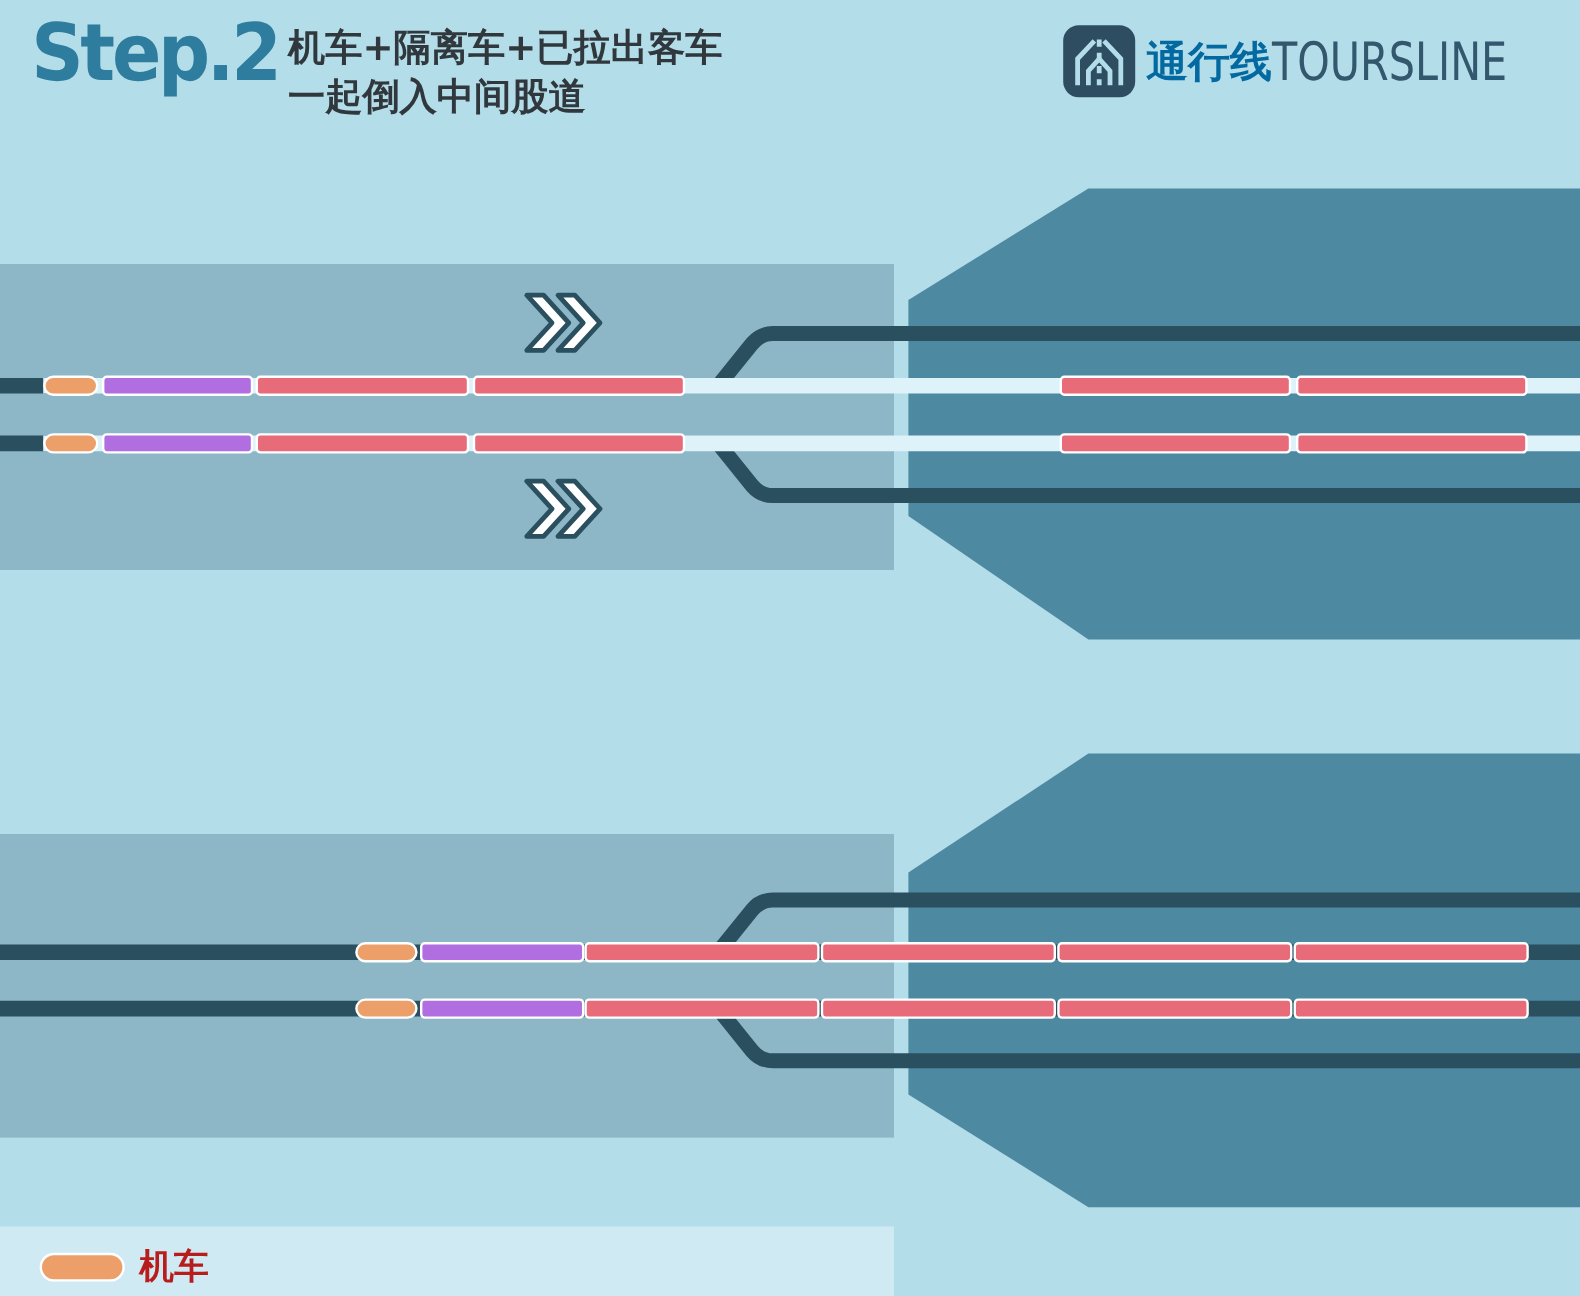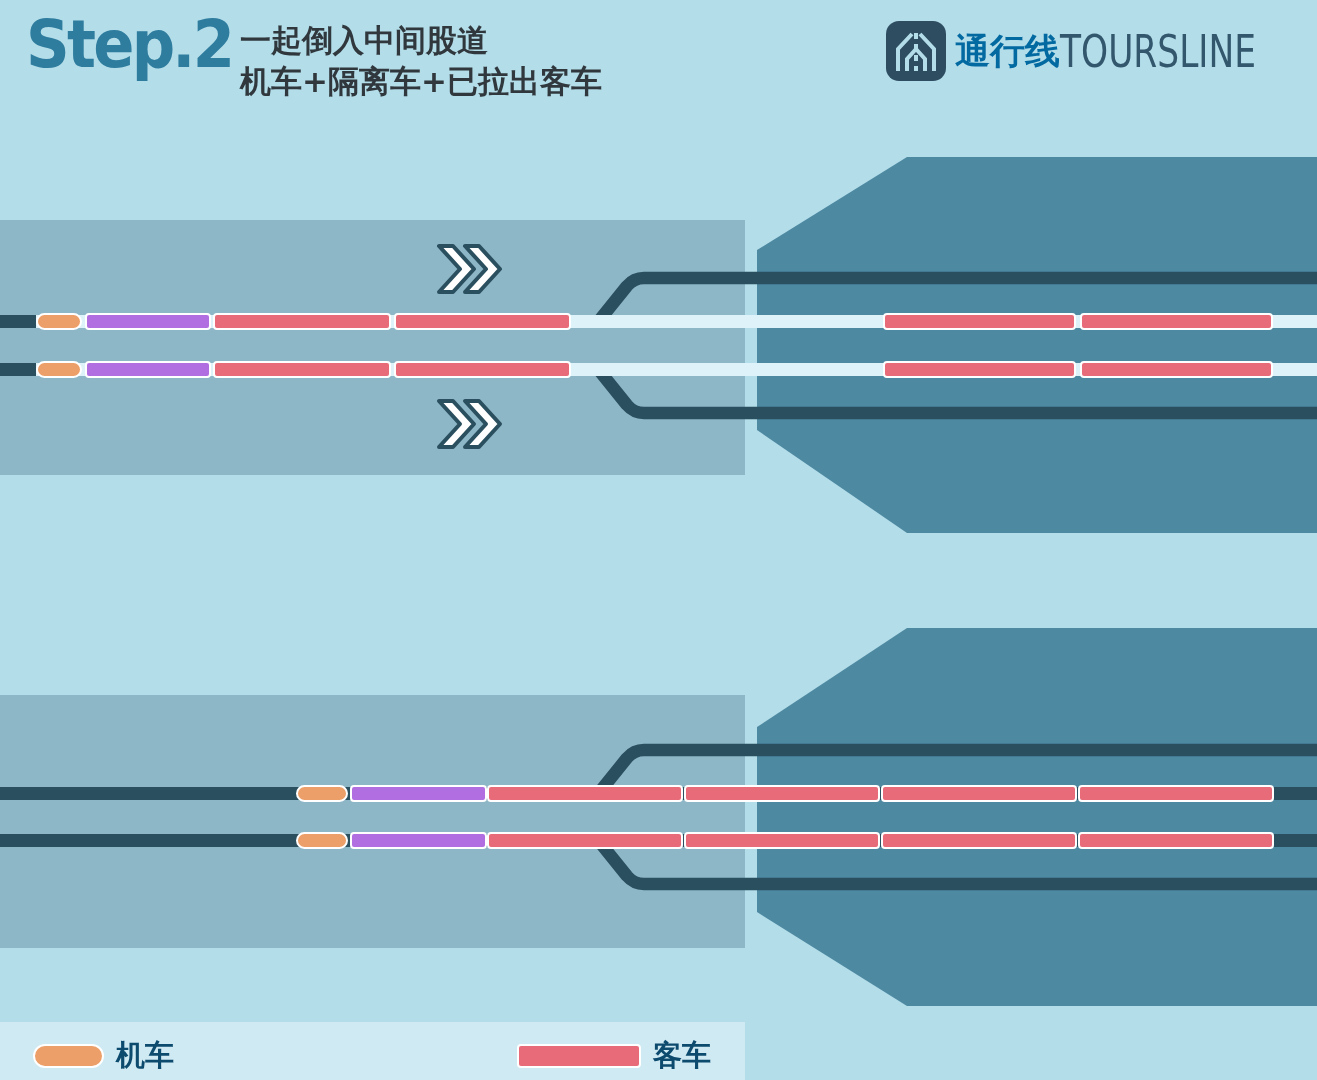--- a/index.html
+++ b/index.html
@@ -51,21 +51,21 @@
   .car.locomotive { border-radius:10px; }
 
   
   .legend-strip { left:0; top:1022px; width:745px; height:58px; background:#cfeaf3; }
   .legend-item { position:absolute; display:flex; align-items:center; top:1036px; }
   .swatch {
     display:inline-block; box-sizing:border-box; height:24px;
     border:2px solid #ffffff; border-radius:4px;
   }
   .swatch.pill { border-radius:12px; }
-  .legend-label { font-size:29px; font-weight:bold; color:#0c4a6e; margin-left:12px; }
+  .legend-label { font-size:29px; font-weight:bold; color:#b91c1c; margin-left:12px; }
 </style>
 </head>
 <body>
 
 <div class="canvas">
 
   <div class="abs panel panel-top"></div>
   <div class="abs panel panel-bottom"></div>
 
   <div class="abs legend-strip"></div>
@@ -126,22 +126,22 @@
     <path d="M3,3 H17 L38,26 L17,49 H3 L24,26 Z" fill="#ffffff" stroke="#2a4f5f" stroke-width="4" stroke-linejoin="round"></path>
     <path d="M29,3 H43 L64,26 L43,49 H29 L50,26 Z" fill="#ffffff" stroke="#2a4f5f" stroke-width="4" stroke-linejoin="round"></path>
   </svg>
   <svg class="abs" style="left:436px; top:398px;" width="70" height="52" viewBox="0 0 70 52">
     <path d="M3,3 H17 L38,26 L17,49 H3 L24,26 Z" fill="#ffffff" stroke="#2a4f5f" stroke-width="4" stroke-linejoin="round"></path>
     <path d="M29,3 H43 L64,26 L43,49 H29 L50,26 Z" fill="#ffffff" stroke="#2a4f5f" stroke-width="4" stroke-linejoin="round"></path>
   </svg>
 
   <div class="abs step-title">Step.2</div>
   <div class="abs subtitle">
+    <div>机车+隔离车+已拉出客车</div>
     <div>一起倒入中间股道</div>
-    <div>机车+隔离车+已拉出客车</div>
   </div>
 
   <div class="abs logo">
     <svg width="62" height="62" viewBox="0 0 62 62">
       <rect x="1" y="1" width="60" height="60" rx="13" fill="#2e4d61"></rect>
       <g stroke="#b3dde9" stroke-width="4" fill="none">
         <path d="M31,13 V51" stroke-dasharray="6 5"></path>
         <path d="M13,51 V29 L27,14"></path>
         <path d="M22,51 V39 L31,29"></path>
         <path d="M49,51 V29 L35,14"></path>
@@ -149,18 +149,14 @@
       </g>
     </svg>
     <span class="logo-cn">通行线</span>
     <span class="logo-en">TOURSLINE</span>
   </div>
 
   <div class="legend-item" style="left:33px;">
     <span class="swatch pill" style="width: 71px; background: rgb(236, 159, 104);"></span>
     <span class="legend-label">机车</span>
   </div>
-  <div class="legend-item" style="left:517px;">
-    <span class="swatch" style="width: 124px; background: rgb(231, 107, 121);"></span>
-    <span class="legend-label">客车</span>
-  </div>
 
 </div>
 
 </body></html>

